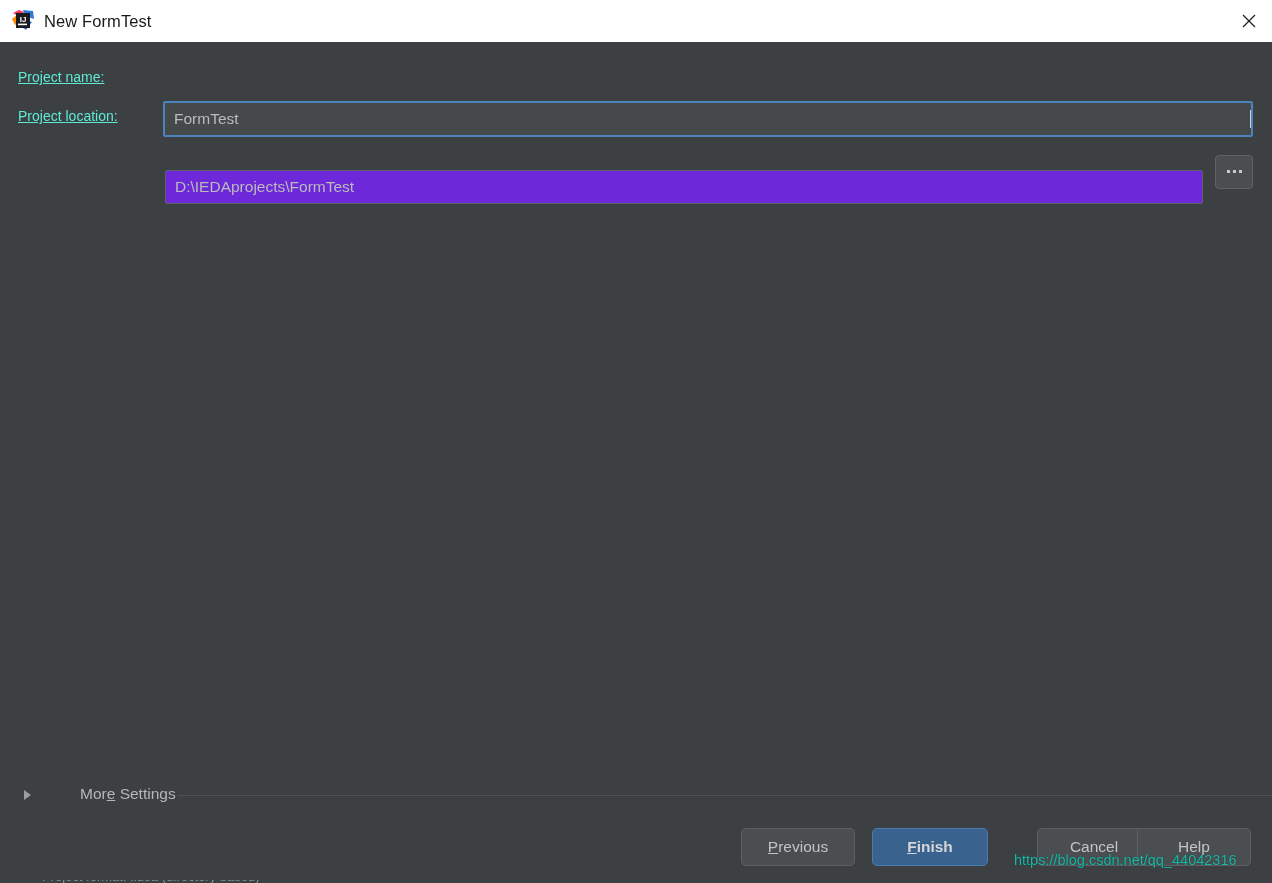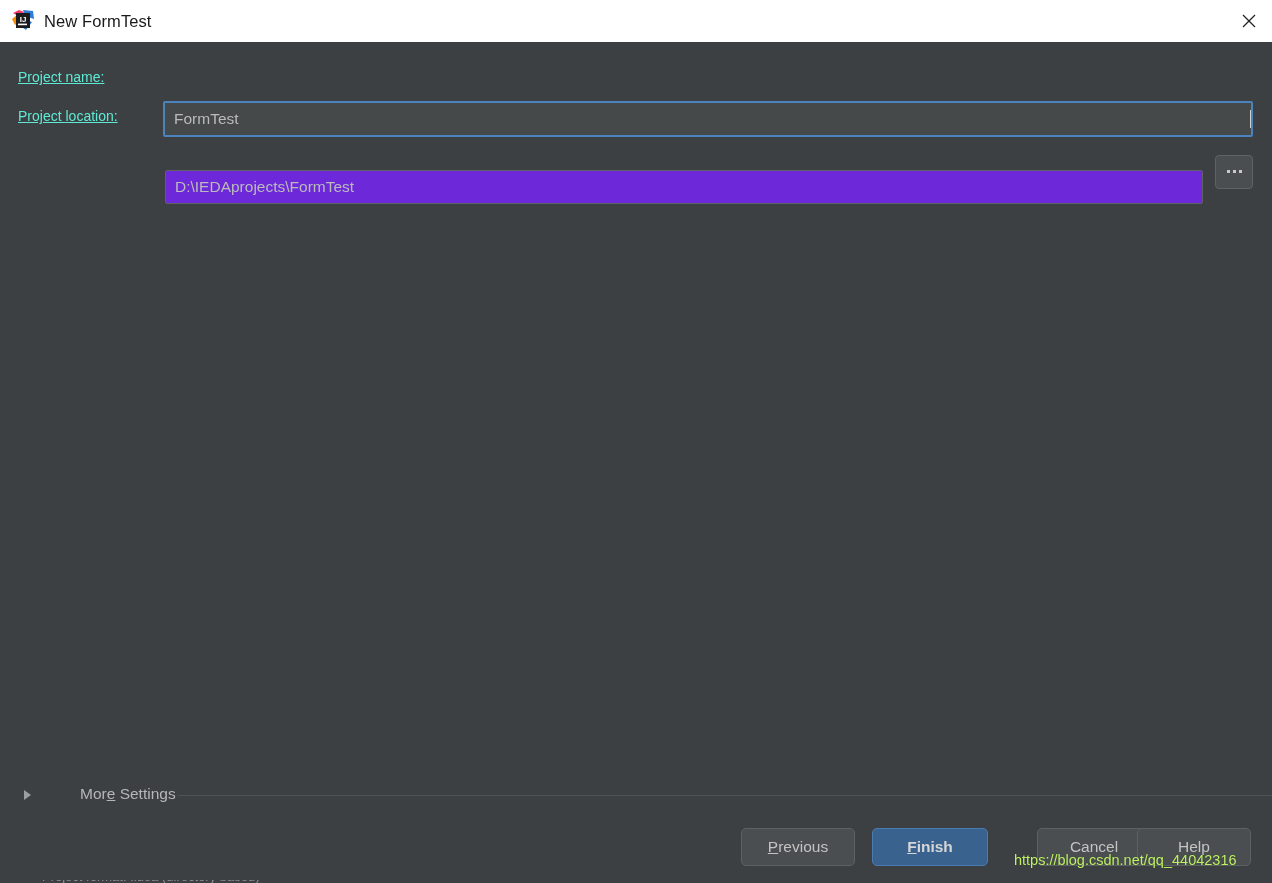--- a/index.html
+++ b/index.html
@@ -229,21 +229,21 @@
   }
   .btn-cancel { left: 1005px; top: 0; width: 114px; margin-left: 32px; }
   .btn-help   { left: 1137px; top: 0; width: 114px; }
 
   
   .watermark {
     position: absolute;
     left: 1014px;
     top: 810px;
     font-size: 14.5px;
-    color: #bef264;
+    color: #14b8a6;
     font-family: "Liberation Sans", sans-serif;
     white-space: nowrap;
     text-shadow: 0 0 1px rgba(0,0,0,0.4);
     user-select: none;
   }
 
   
   .bottom-strip {
     position: absolute;
     left: 0;

